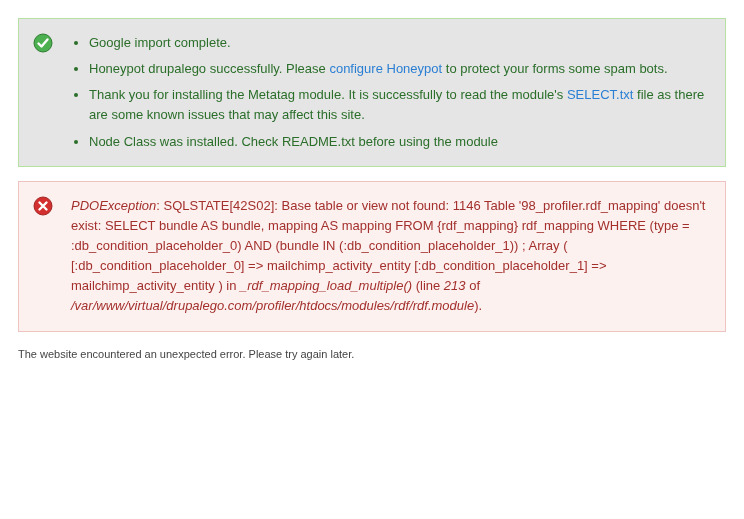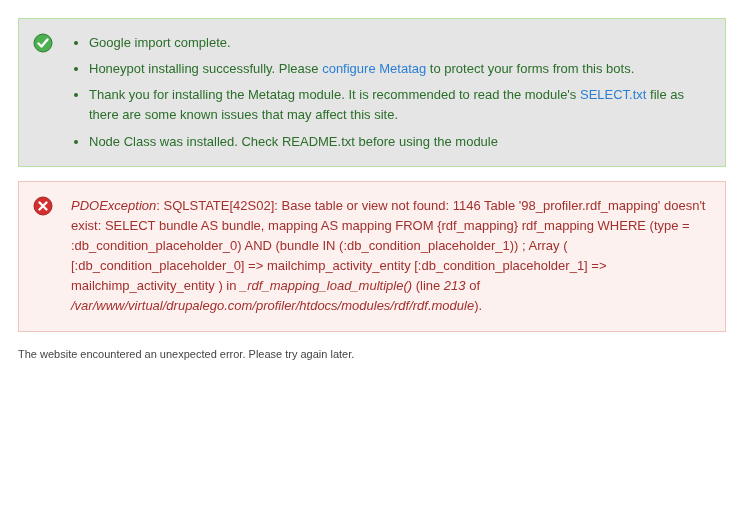--- a/index.html
+++ b/index.html
@@ -59,24 +59,24 @@
     <svg width="20" height="20" viewBox="0 0 20 20">
       <circle cx="10" cy="10" r="9" fill="#4caf50" stroke="#2e7d32" stroke-width="1"></circle>
       <path d="M5.5 10.5 L8.5 13.5 L14.5 6.5" fill="none" stroke="#fff" stroke-width="2.4" stroke-linecap="round" stroke-linejoin="round"></path>
     </svg>
   </span>
   <ul class="msg-list">
     <li>
       <span>Google import complete.</span>
     </li>
     <li>
-      <span>Honeypot installing successfully. Please </span><a href="#">configure Metatag</a><span> to protect your forms from this bots.</span>
+      <span>Honeypot drupalego successfully. Please </span><a href="#">configure Honeypot</a><span> to protect your forms some spam bots.</span>
     </li>
     <li>
-      <span>Thank you for installing the Metatag module. It is recommended to read the module's </span><a href="#">SELECT.txt</a><span> file as there are some known issues that may affect this site.</span>
+      <span>Thank you for installing the Metatag module. It is successfully to read the module's </span><a href="#">SELECT.txt</a><span> file as there are some known issues that may affect this site.</span>
     </li>
     <li>
       <span>Node Class was installed. Check README.txt before using the module</span>
     </li>
   </ul>
 </div>
 
 <div class="message error">
   <span class="icon">
     <svg width="20" height="20" viewBox="0 0 20 20">

